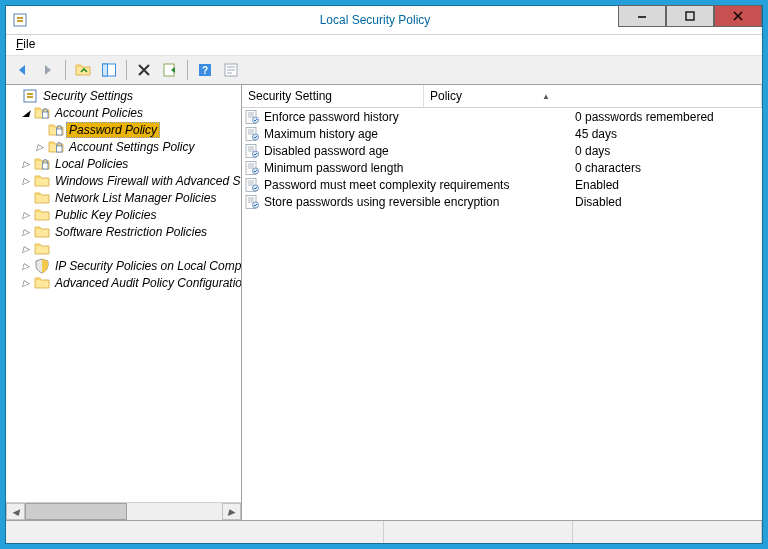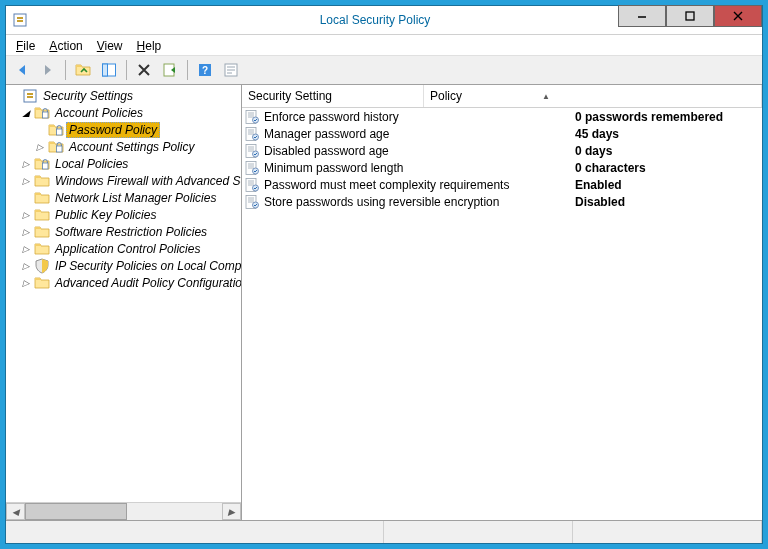--- a/index.html
+++ b/index.html
@@ -3,21 +3,21 @@
 <meta charset="utf-8">
 <style>
   html,body{margin:0;padding:0;height:100%;font-family:"Segoe UI",Tahoma,sans-serif;font-size:12px;color:#000;background:#26a0da;}
   .window{position:absolute;inset:5px;background:#fff;border:1px solid #1a6f99;display:flex;flex-direction:column;}
   .titlebar{height:28px;background:#fff;display:flex;align-items:center;border-bottom:1px solid #d0d0d0;position:relative;}
   .titlebar .icon{width:16px;height:16px;margin-left:6px;}
   .titlebar .title{position:absolute;left:0;right:18px;text-align:center;font-size:12px;color:#0369a1;pointer-events:none;}
   .winbtns{margin-left:auto;display:flex;height:100%;}
   .winbtn{width:46px;height:20px;display:flex;align-items:center;justify-content:center;border:1px solid #666;background:#d9d9d9;margin-top:-1px;}
   .winbtn.close{background:#c75050;color:#000;}
-  .menubar{height:20px;display:flex;align-items:flex-end;padding:0 4px;gap:2px;background:#fff;}
+  .menubar{height:20px;display:flex;align-items:flex-start;padding:0 4px;gap:18px;background:#fff;flex-direction:column;}
   .menuitem{padding:2px 6px;}
   .menuitem .ul{text-decoration:underline;}
   .toolbar{height:28px;background:#f0f0f0;border-top:1px solid #e0e0e0;border-bottom:1px solid #a0a0a0;display:flex;align-items:center;padding:0 4px;gap:2px;}
   .tbtn{width:22px;height:22px;display:flex;align-items:center;justify-content:center;border:1px solid transparent;}
   .tsep{width:1px;height:20px;background:#b0b0b0;margin:0 3px;}
   .body{flex:1;display:flex;min-height:0;}
   .treepane{width:235px;border-right:1px solid #a0a0a0;display:flex;flex-direction:column;background:#fff;overflow:hidden;font-style:italic;}
   .tree{flex:1;overflow:hidden;padding-top:2px;}
   .treerow{display:flex;align-items:center;height:17px;white-space:nowrap;}
   .exp{width:12px;height:12px;display:flex;align-items:center;justify-content:center;font-size:9px;color:#5a5a5a;flex-shrink:0;}
@@ -31,21 +31,21 @@
   .hsthumb{position:absolute;left:0;top:0;bottom:0;width:100px;background:#cdcdcd;border:1px solid #a0a0a0;}
   .listpane{flex:1;display:flex;flex-direction:column;background:#fff;}
   .colheaders{height:22px;display:flex;border-bottom:1px solid #d0d0d0;background:#fff;}
   .colh{display:flex;align-items:center;padding:0 6px;border-right:1px solid #e0e0e0;position:relative;}
   .colh.policy{width:325px;}
   .colh.setting{flex:1;}
   .sortarr{font-size:8px;margin-left:80px;color:#5a5a5a;}
   .listrows{flex:1;overflow:auto;}
   .listrow{display:flex;height:17px;align-items:center;}
   .cell-policy{width:325px;display:flex;align-items:center;padding-left:2px;}
-  .cell-setting{flex:1;padding-left:6px;font-weight:bold;}
+  .cell-setting{flex:1;padding-left:6px;}
   .picon{width:16px;height:16px;margin-right:4px;flex-shrink:0;}
   .statusbar{height:22px;border-top:1px solid #a0a0a0;background:#f0f0f0;display:flex;}
   .statusbar .cell{border-right:1px solid #d0d0d0;flex:1;}
   svg{display:block;}
 </style>
 </head>
 <body>
 
 <svg width="0" height="0" style="position:absolute">
   <defs>
@@ -246,21 +246,20 @@
             </span>
           <span class="tlabel">Software Restriction Policies</span>
         </div>
         <div class="treerow" style="padding-left:14px">
           <span class="exp">▷</span>
           <span class="ficon">
               <svg width="16" height="16">
                 <use href="#folder"></use>
               </svg>
             </span>
-          <span class="tlabel">Application Control Policies</span>
         </div>
         <div class="treerow" style="padding-left:14px">
           <span class="exp">▷</span>
           <span class="ficon">
               <svg width="16" height="16">
                 <use href="#shield"></use>
               </svg>
             </span>
           <span class="tlabel">IP Security Policies on Local Computer</span>
         </div>
@@ -305,21 +304,21 @@
             </div>
             <div class="cell-setting"><span>0 passwords remembered</span></div>
           </div>
           <div class="listrow">
             <div class="cell-policy">
               <span class="picon">
                 <svg width="16" height="16">
                   <use href="#policy-item"></use>
                 </svg>
               </span>
-              <span>Manager password age</span>
+              <span>Maximum history age</span>
             </div>
             <div class="cell-setting"><span>45 days</span></div>
           </div>
           <div class="listrow">
             <div class="cell-policy">
               <span class="picon">
                 <svg width="16" height="16">
                   <use href="#policy-item"></use>
                 </svg>
               </span>

